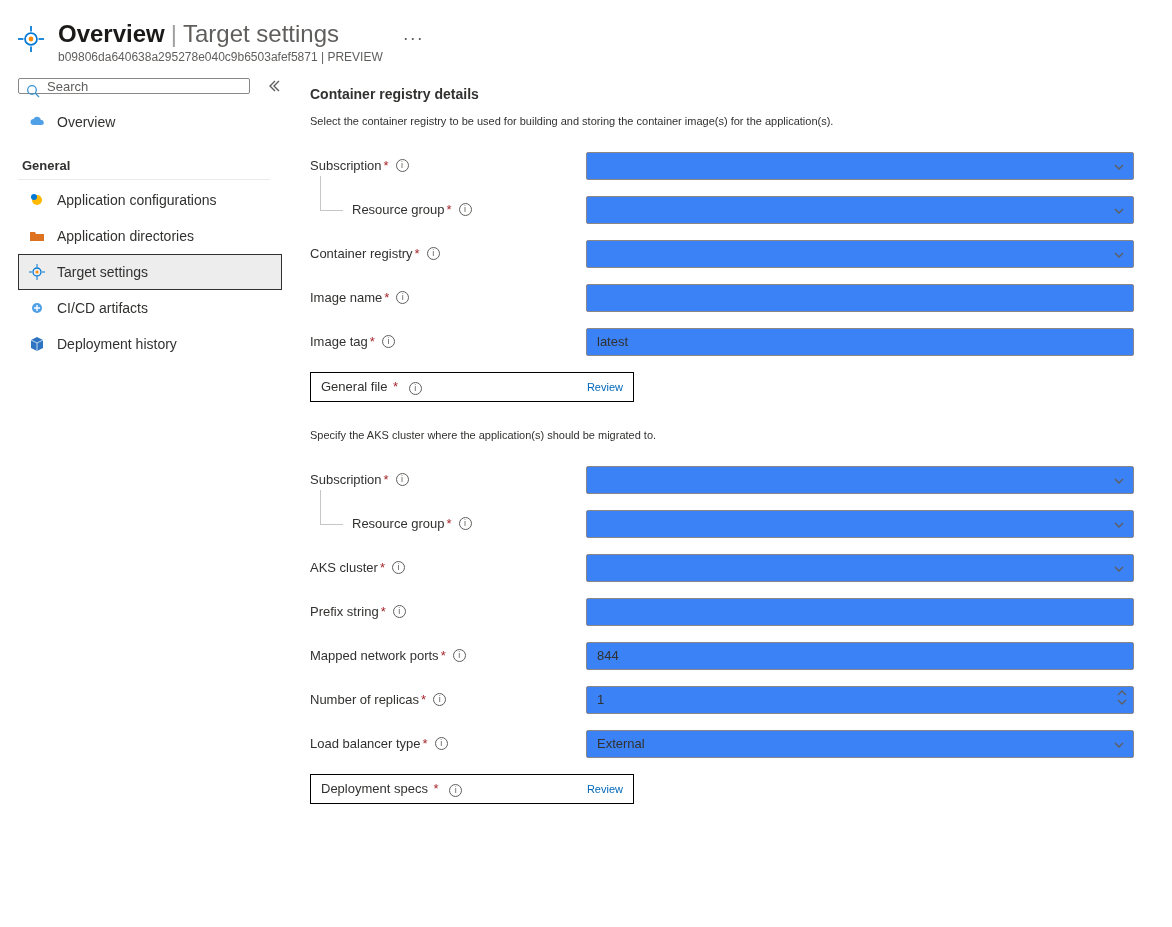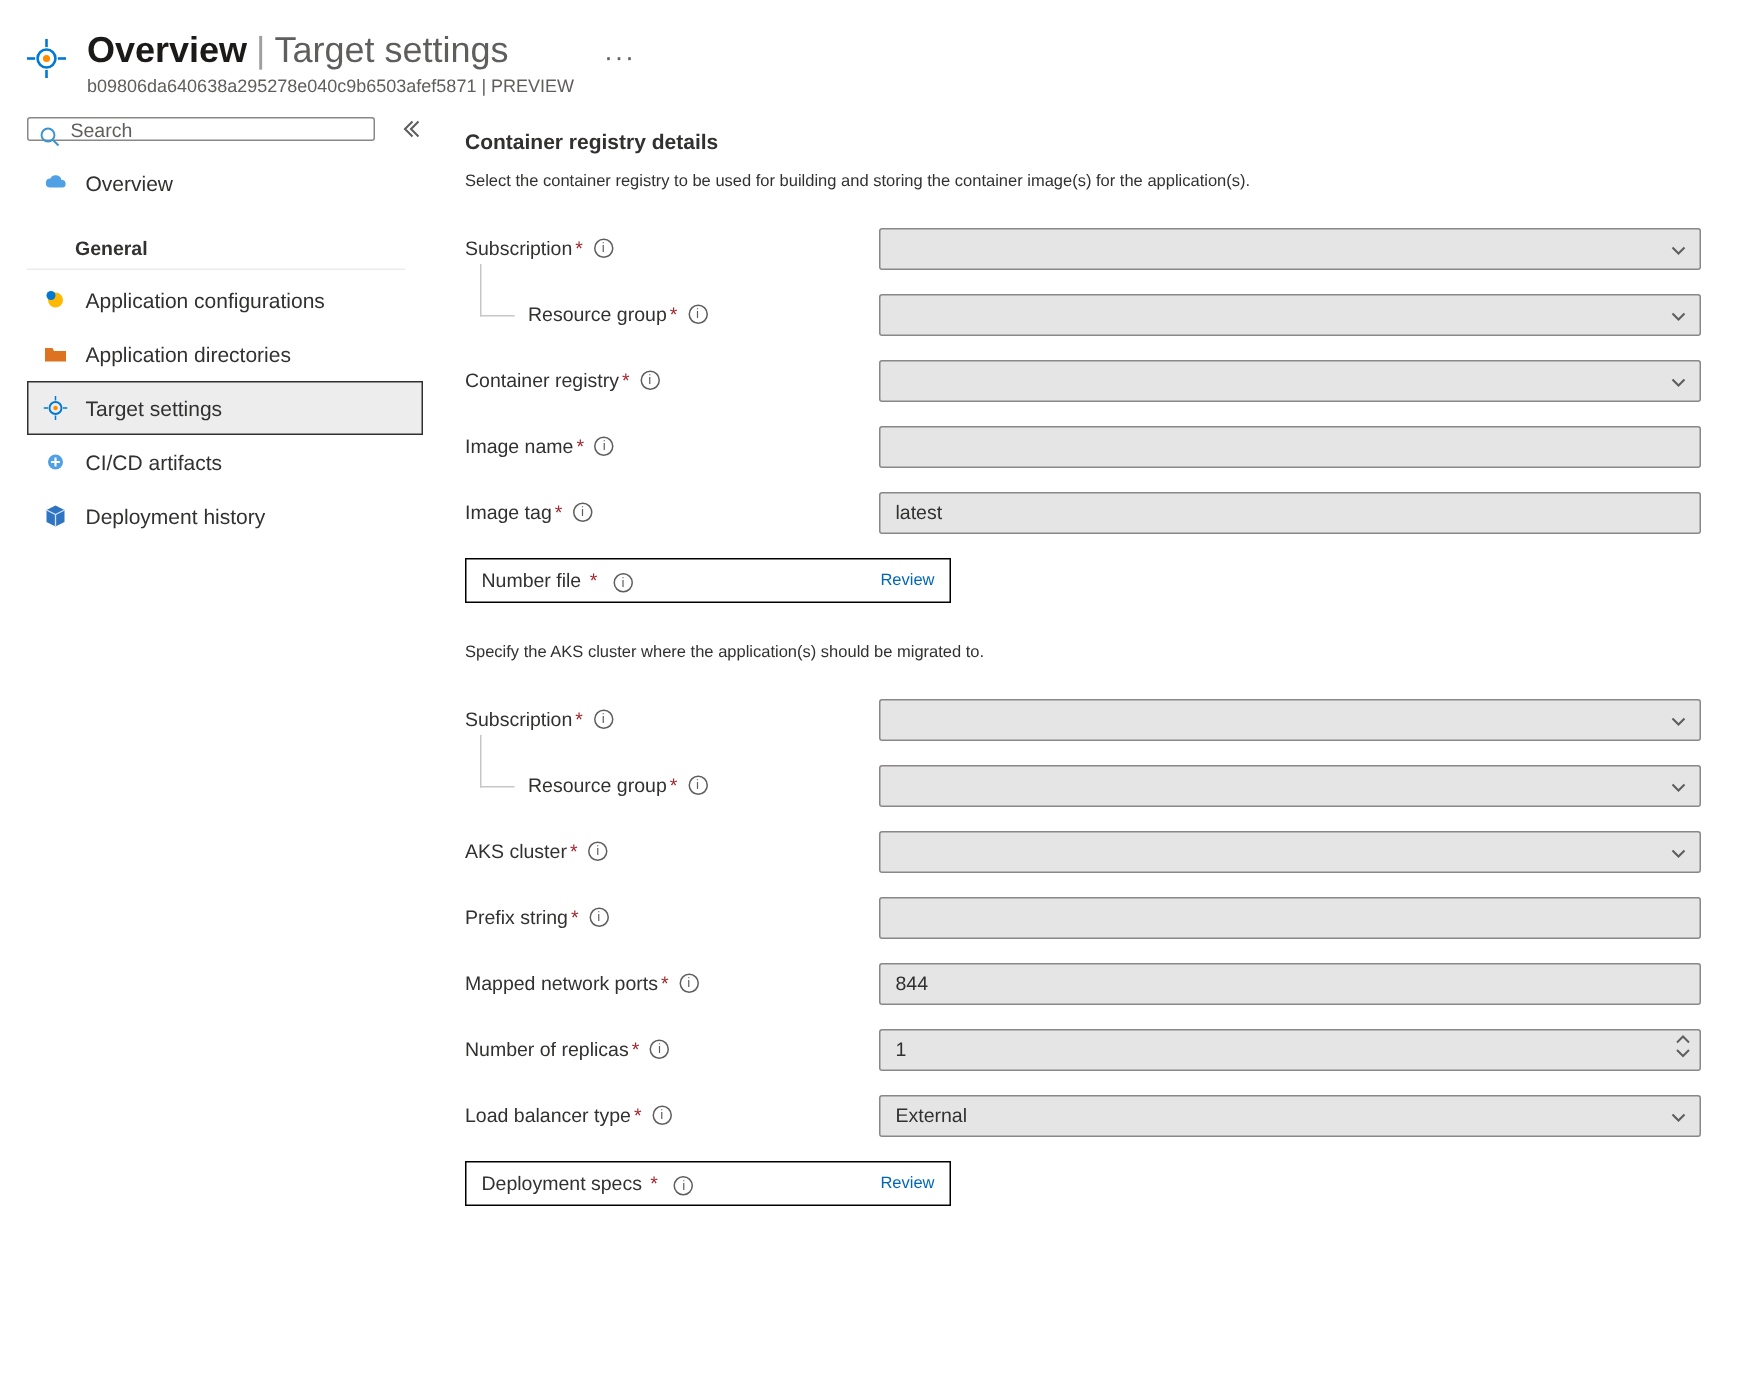--- a/index.html
+++ b/index.html
@@ -25,21 +25,21 @@
   .search-row { display: flex; align-items: center; gap: 16px; margin-bottom: 10px; }
   .search-box { position: relative; flex: 0 0 232px; }
   .search-box input {
     width: 100%; height: 16px; border: 1px solid #8a8886; border-radius: 2px;
     padding: 0 8px 0 28px; font-size: 13px; color: #323130; outline: none;
   }
   .search-box input::placeholder { color: #605e5c; }
   .search-box .mag { position: absolute; left: 7px; top: 5px; width: 16px; height: 16px; }
   .collapse-caret { width: 16px; height: 16px; cursor: pointer; color:#605e5c; }
 
-  .nav-sect-title { font-weight: 600; font-size: 13px; color: #323130; padding: 18px 4px 4px 4px; margin-left: 28px; }
+  .nav-sect-title { font-weight: 600; font-size: 13px; color: #323130; padding: 18px 4px 4px 4px; }
   .nav-rule { border: none; border-top: 1px solid #edebe9; margin: 2px 12px 2px 0; }
 
   .nav-item {
     display: flex; align-items: center; gap: 12px;
     height: 36px; padding: 0 10px; border-radius: 0; border: 1px solid transparent;
     font-size: 14px; color: #323130; cursor: pointer;
   }
   .nav-item.sel { background: #ededed; border: 1px solid #323130; }
   .nav-ico { width: 16px; height: 16px; flex: 0 0 16px; display:flex; align-items:center; justify-content:center; }
 
@@ -55,21 +55,21 @@
   }
   .flabel { width: 276px; flex: 0 0 276px; font-size: 13px; color: #323130; display:flex; align-items:center;text-align:center; }
   .req { color: #a4262c; padding: 0 3px 0 2px; }
   .info { display:inline-flex; width:13px;height:13px;border:1px solid #605e5c;border-radius:50%;
           font-size:9px;line-height:11px;align-items:center;justify-content:center;color:#605e5c;margin-left:4px;
           font-style: normal; }
 
   .fctrl { flex: 1 1 auto; }
   .fctrl input[type=text], .dropdown, .spinner {
     width: 100%; max-width: 548px; height: 28px; border: 1px solid #8a8886; border-radius: 2px;
-    font-size: 13px; padding: 0 28px 0 10px; background: #e5e5e5; color:#323130;
+    font-size: 13px; padding: 0 28px 0 10px; background: #3b82f6; color:#323130;
   }
   .dropdown { position: relative; display:flex; align-items:center; cursor:pointer; }
   .dropdown .chev { position:absolute; right:8px; top:8px; width:12px;height:12px;color:#605e5c; }
 
   .spinner { display:flex; align-items:center; position:relative; }
   .spinner .spins { position:absolute; right:6px; top:2px; display:flex; flex-direction:column; gap:1px; }
   .spinner .spins span { width:10px;height:8px; display:flex; align-items:center; justify-content:center; cursor:pointer;}
 
   .review-row { display:flex; align-items:center; justify-content:space-between; width: 324px;
                 border: 1.5px solid #000; padding: 6px 10px; margin: 4px 0 18px 0; }
@@ -249,21 +249,21 @@
     <div class="frow">
       <div class="flabel">
           <span>Image tag</span>
           <span class="req">*</span>
           <i class="info">i</i>
         </div>
       <div class="fctrl"><input type="text" value="latest" style=""></div>
     </div>
 
     <div class="review-row">
-      <span class="rlabel"><span>Number file</span> <span class="req">*</span> <i class="info">i</i></span>
+      <span class="rlabel"><span>General file</span> <span class="req">*</span> <i class="info">i</i></span>
       <a href="#">Review</a>
     </div>
 
     <div class="sect-gap"></div>
 
     <div class="sect-p">Specify the AKS cluster where the application(s) should be migrated to.</div>
 
     <div class="frow">
       <div class="flabel">
           <span>Subscription</span>

